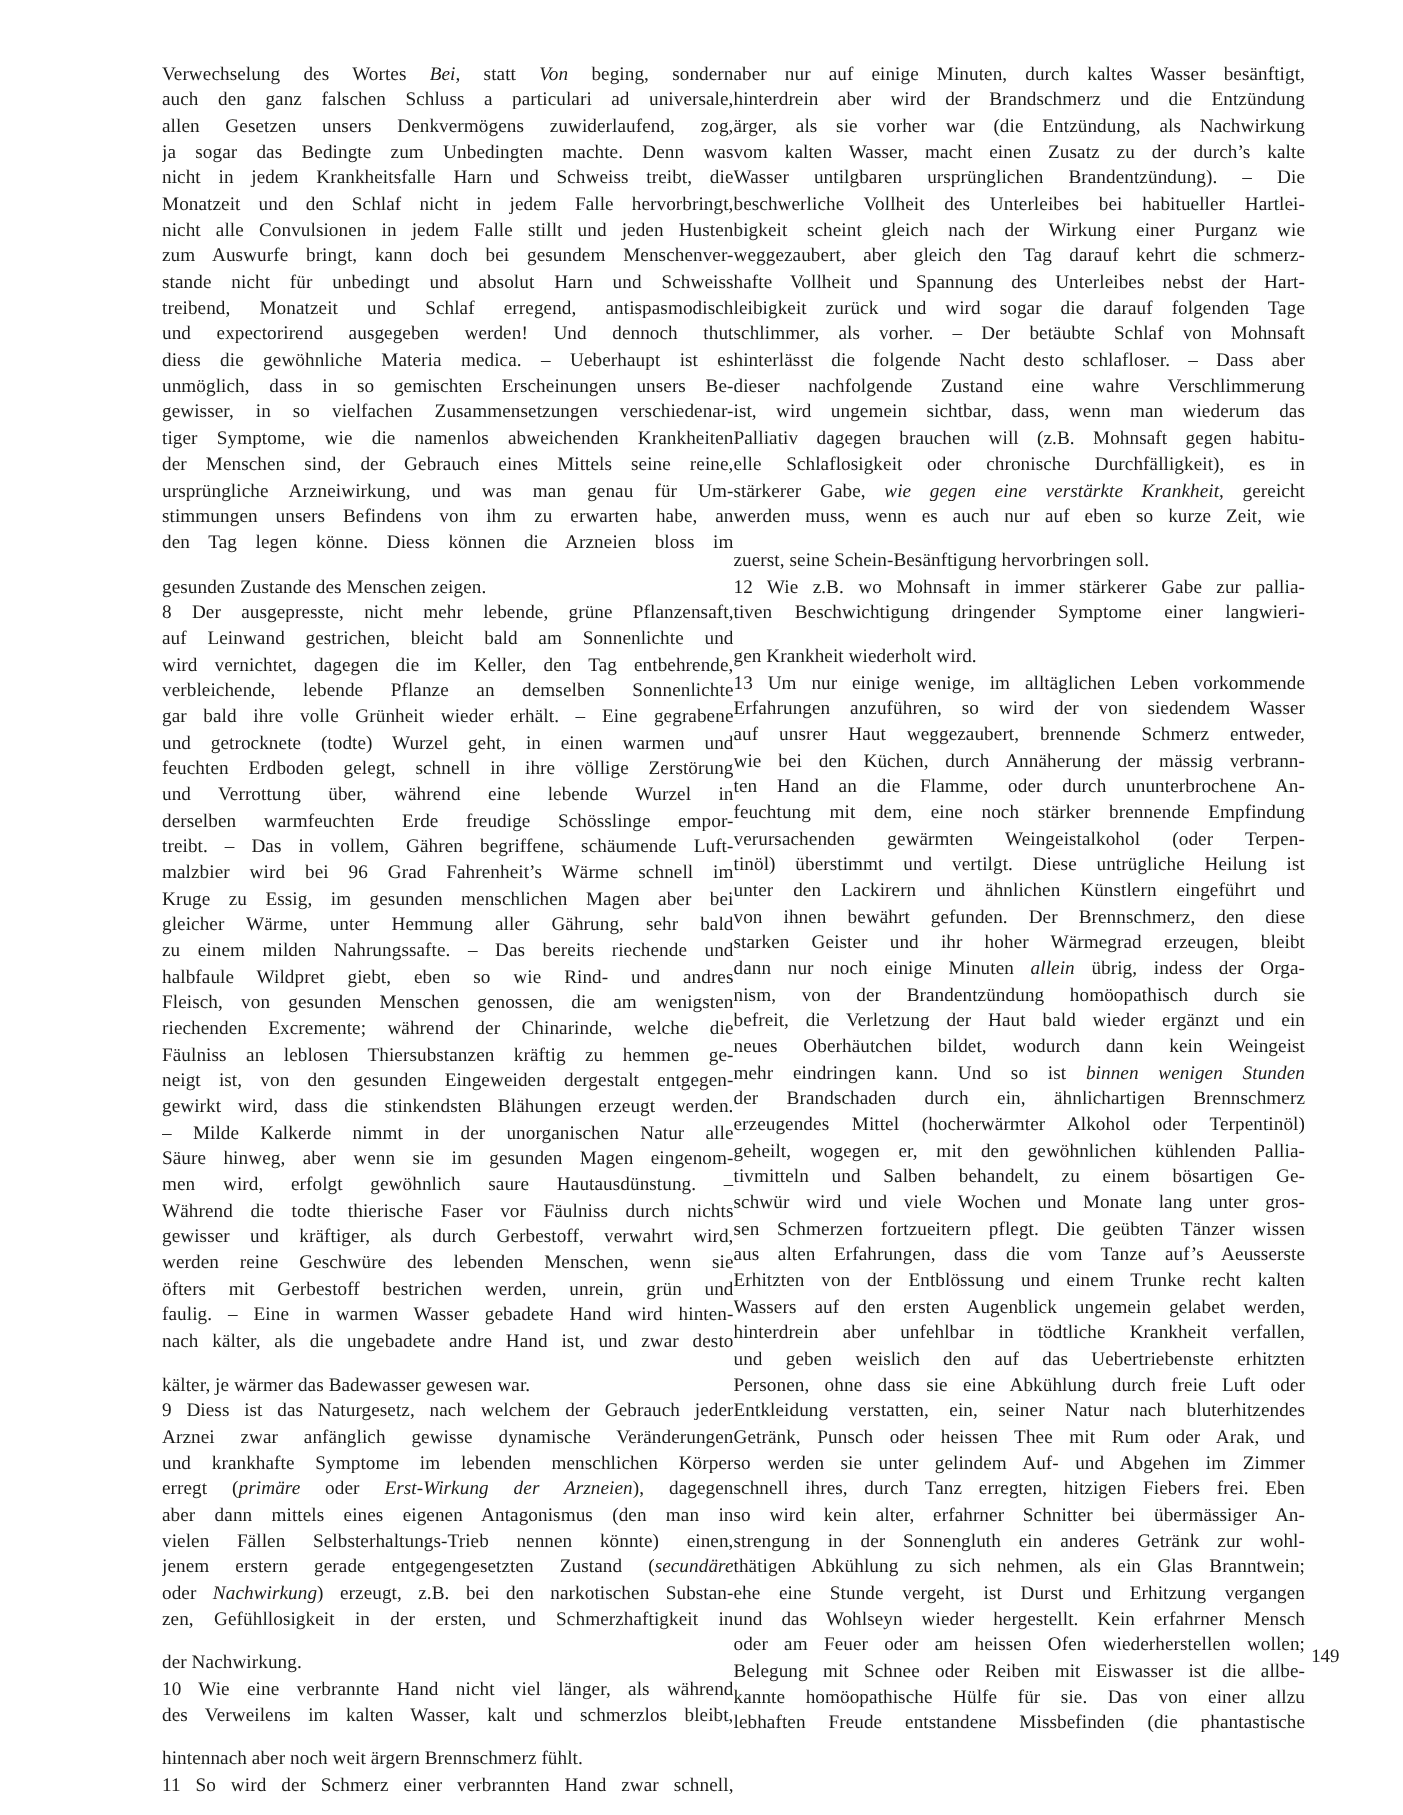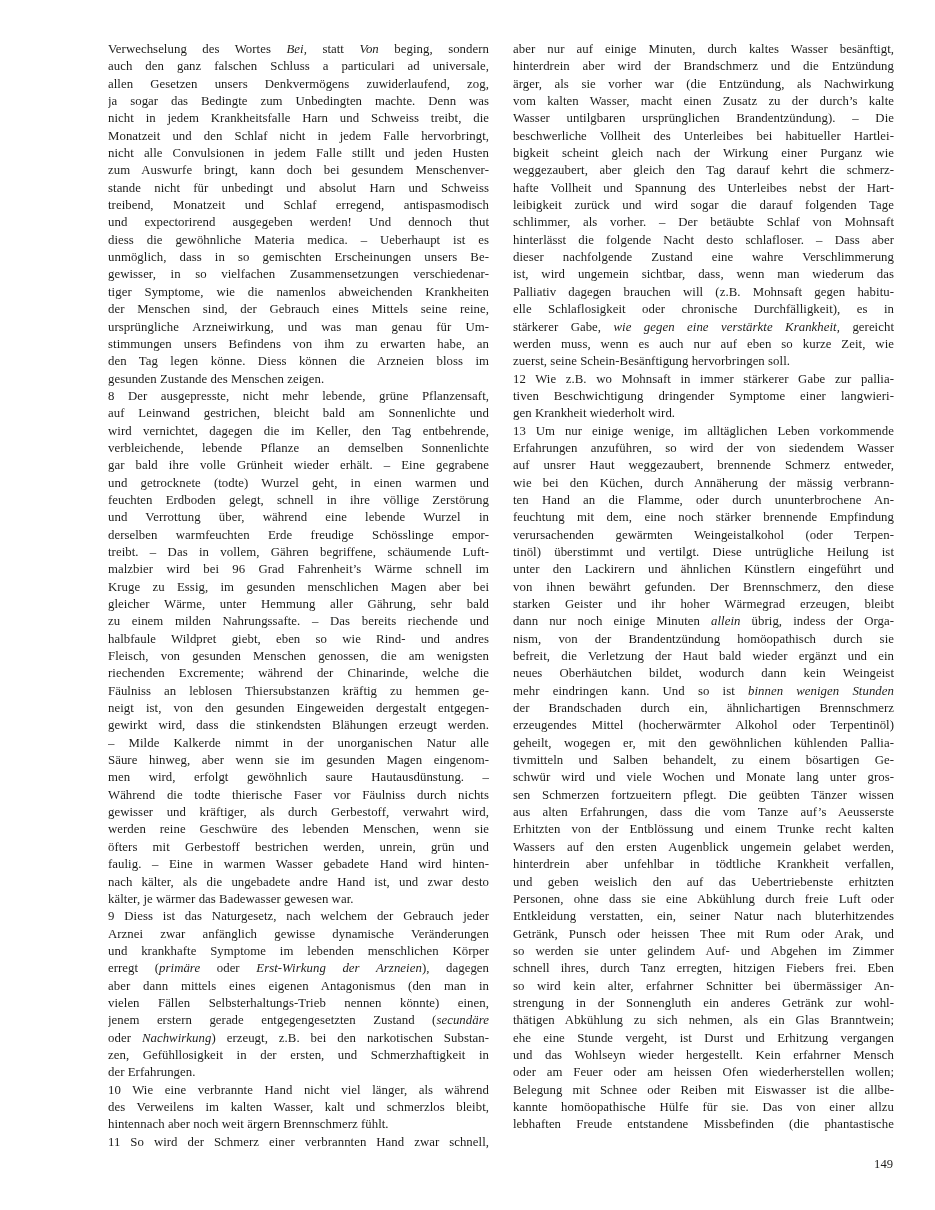--- a/index.html
+++ b/index.html
@@ -14,49 +14,49 @@
     font-family: "Liberation Serif", serif;
     color: #1c1c1a;
     overflow: hidden;
   }
   .text-area {
     position: absolute;
     left: 108px;
     top: 41px;
     width: 786px;
     display: flex;
-    gap: 24px;
   }
   .column {
     width: 381px;
   }
   .para {
     margin: 0;
     padding: 0;
   }
   .line {
     font-size: 12.8px;
     line-height: 17.35px;
     height: 17.35px;
     overflow: hidden;
     text-align: justify;
     text-align-last: justify;
     -moz-text-align-last: justify;
     letter-spacing: 0.05px;
   }
   .line.last {
     text-align-last: left;
+    margin-top: 12px;
     -moz-text-align-last: left;
   }
   .line i {
     font-style: italic;
   }
   .page-number {
     position: absolute;
-    top: 1156px;
+    top: 1096px;
     right: 42px;
     font-size: 12.6px;
     line-height: 17px;
     text-align: right;
   }
 </style>
 </head>
 <body>
 
 <div class="text-area">
@@ -118,21 +118,21 @@
       <div class="para">
         <div class="line">9 Diess ist das Naturgesetz, nach welchem der Gebrauch jeder</div>
         <div class="line">Arznei zwar anfänglich gewisse dynamische Veränderungen</div>
         <div class="line">und krankhafte Symptome im lebenden menschlichen Körper</div>
         <div class="line">erregt (<i>primäre</i> oder <i>Erst-Wirkung der Arzneien</i>), dagegen</div>
         <div class="line">aber dann mittels eines eigenen Antagonismus (den man in</div>
         <div class="line">vielen Fällen Selbsterhaltungs-Trieb nennen könnte) einen,</div>
         <div class="line">jenem erstern gerade entgegengesetzten Zustand (<i>secundäre</i></div>
         <div class="line">oder <i>Nachwirkung</i>) erzeugt, z.B. bei den narkotischen Substan-</div>
         <div class="line">zen, Gefühllosigkeit in der ersten, und Schmerzhaftigkeit in</div>
-        <div class="line last">der Erfahrungen.</div>
+        <div class="line last">der Nachwirkung.</div>
       </div>
       <div class="para">
         <div class="line">10 Wie eine verbrannte Hand nicht viel länger, als während</div>
         <div class="line">des Verweilens im kalten Wasser, kalt und schmerzlos bleibt,</div>
         <div class="line last">hintennach aber noch weit ärgern Brennschmerz fühlt.</div>
       </div>
       <div class="para">
         <div class="line">11 So wird der Schmerz einer verbrannten Hand zwar schnell,</div>
       </div>
     </div>

